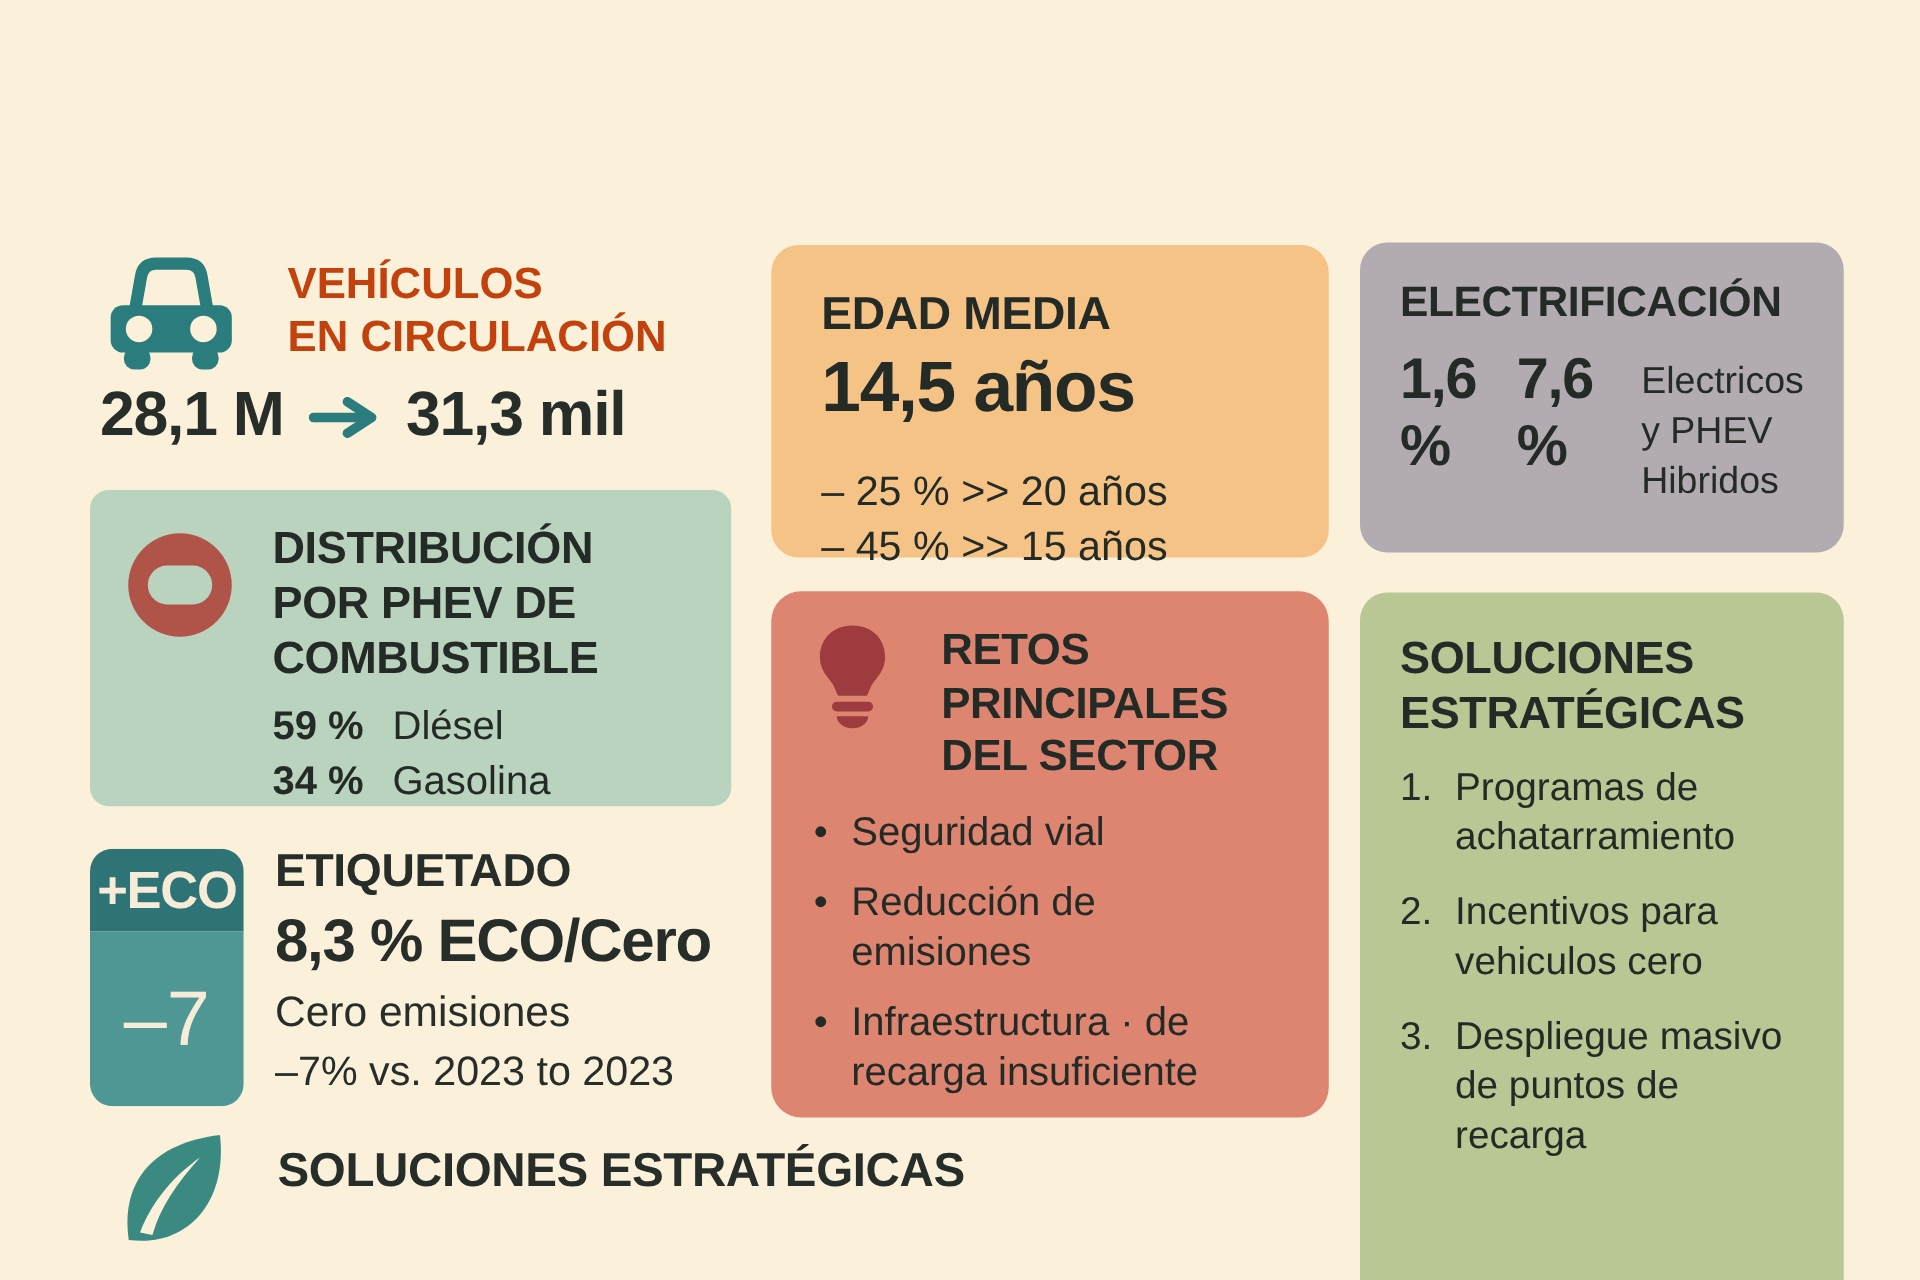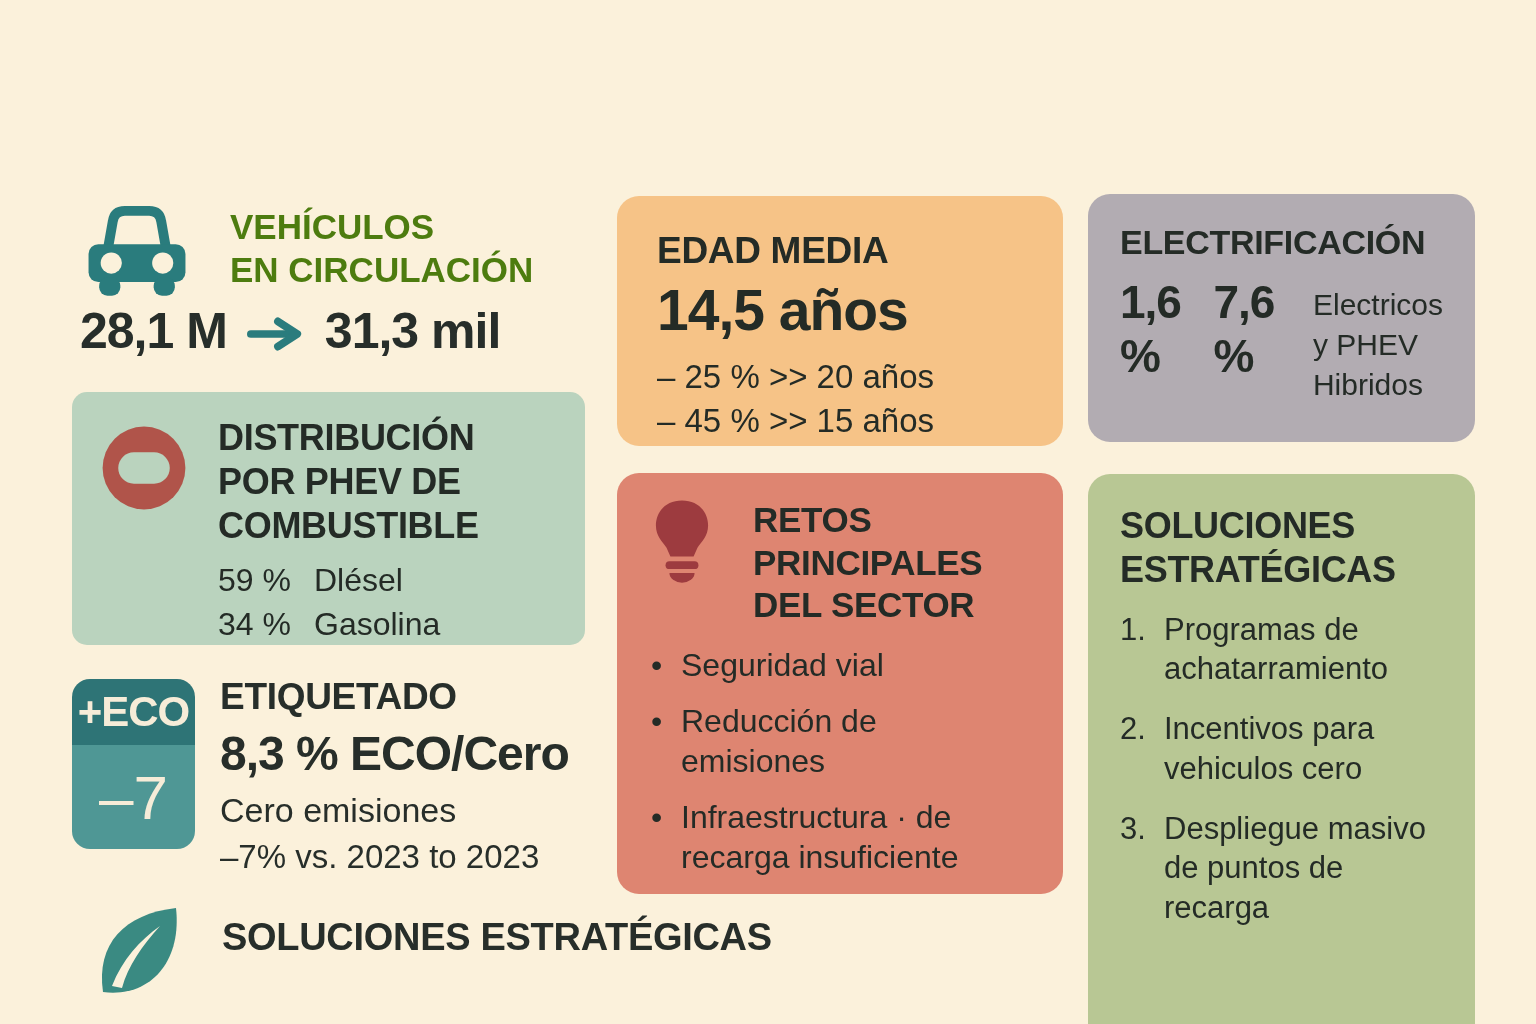--- a/index.html
+++ b/index.html
@@ -22,39 +22,39 @@
   }
   .page-title span{display:block;}
   
   .box{position:absolute;border-radius:22px;box-sizing:border-box;color:#242B26;}
   .box h2{margin:0;font-size:36px;line-height:1.22;font-weight:700;letter-spacing:-0.3px;}
   .box h2 span{display:block;}
   
   .veh-icon{position:absolute;left:84px;top:202px;width:106px;height:98px;}
   .veh-label{
     position:absolute;left:230px;top:206px;
-    font-size:35px;line-height:1.22;font-weight:700;color:#4d7c0f;
+    font-size:35px;line-height:1.22;font-weight:700;color:#c2410c;
   }
   .veh-label span{display:block;}
   .veh-stat{
     position:absolute;left:80px;top:302px;
     display:flex;align-items:center;gap:20px;
     font-size:50px;font-weight:700;color:#272E2A;letter-spacing:-1px;
   }
   .arrow-svg{width:58px;height:40px;margin-top:6px;}
   
   .fuel-box{left:72px;top:392px;width:513px;height:253px;background:#BAD3BE;border-radius:15px;}
   .fuel-ring{position:absolute;left:26px;top:30px;width:92px;height:92px;}
   .fuel-text{position:absolute;left:146px;top:24px;width:350px;}
   .fuel-rows{margin-top:10px;}
   .fuel-row{display:flex;font-size:32px;line-height:1.38;color:#242B26;}
-  .fuel-pct{font-weight:400;width:96px;}
+  .fuel-pct{font-weight:700;width:96px;}
   
   .eco-badge{
-    position:absolute;left:72px;top:679px;width:123px;height:170px;
+    position:absolute;left:72px;top:679px;width:123px;height:206px;
     border-radius:18px;overflow:hidden;display:flex;flex-direction:column;
   }
   .eco-top{
     height:66px;background:#2E7476;color:#F6ECD8;
     display:flex;align-items:center;justify-content:center;
     font-size:42px;font-weight:700;letter-spacing:-1px;
   }
   .eco-bottom{
     flex:1;background:#4F9795;color:#F6ECD8;
     display:flex;align-items:center;justify-content:center;
@@ -68,31 +68,31 @@
   
   .leaf-icon{position:absolute;left:92px;top:902px;width:100px;height:100px;}
   .footer-label{
     position:absolute;left:222px;top:916px;
     font-size:38px;font-weight:700;color:#272E2A;letter-spacing:-0.3px;
   }
   
   .edad-box{left:617px;top:196px;width:446px;height:250px;background:#F6C387;padding:32px 40px;}
   .edad-box h2{font-size:37px;}
   .edad-value{margin-top:4px;font-size:57px;font-weight:700;letter-spacing:-1px;color:#242B26;}
-  .edad-ticks{margin-top:12px;font-size:33px;line-height:1.32;color:#242B26;}
+  .edad-ticks{margin-top:28px;font-size:33px;line-height:1.32;color:#242B26;}
   .edad-ticks div{white-space:nowrap;}
   
   .elec-box{left:1088px;top:194px;width:387px;height:248px;background:#B2ACB2;padding:28px 32px;}
   .elec-box h2{font-size:34px;}
   .elec-rows{display:flex;margin-top:12px;gap:26px;}
   .elec-pcts{display:flex;flex-direction:row;gap:20px;font-size:46px;font-weight:700;letter-spacing:-1px;}
   .elec-labels{font-size:30px;line-height:1.33;padding-top:10px;}
   .elec-labels span{display:block;}
   
-  .retos-box{left:617px;top:473px;width:446px;height:421px;background:#DE8571;padding:26px 34px;}
+  .retos-box{left:617px;top:473px;width:446px;height:421px;background:#DE8571;padding:26px 34px;border-radius:24px;}
   .bulb-icon{position:absolute;left:36px;top:26px;width:58px;height:88px;}
   .retos-box h2{margin-left:102px;font-size:35px;}
   .retos-list{list-style:none;margin:18px 0 0 0;padding:0;font-size:32px;line-height:1.25;}
   .retos-list li{display:flex;margin-bottom:16px;}
   .retos-list .dot{width:30px;flex:0 0 30px;}
   
   .sol-box{left:1088px;top:474px;width:387px;height:612px;background:#B8C794;padding:30px 32px;}
   .sol-list{list-style:none;margin:18px 0 0 0;padding:0;font-size:31px;line-height:1.28;}
   .sol-list li{display:flex;margin-bottom:20px;}
   .sol-list .num{width:44px;flex:0 0 44px;}

